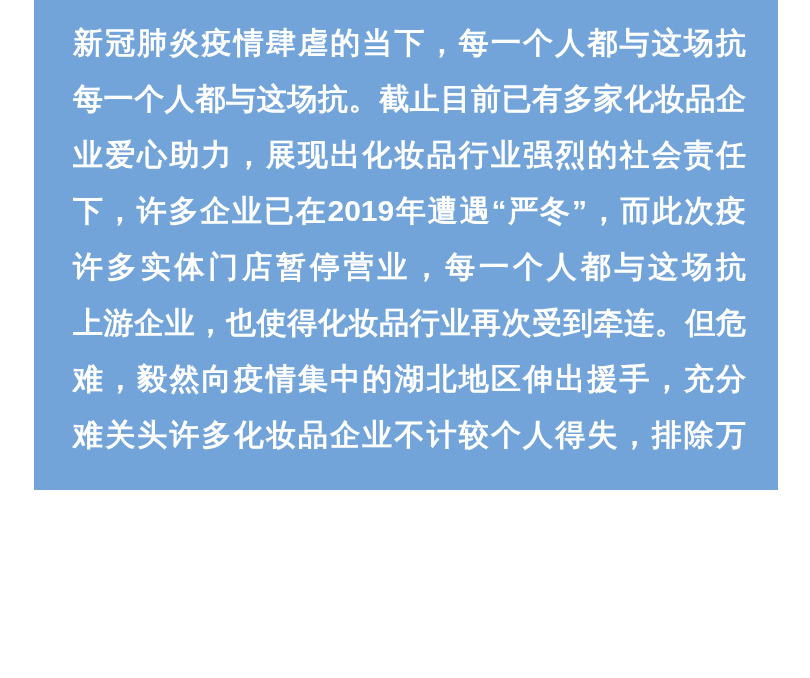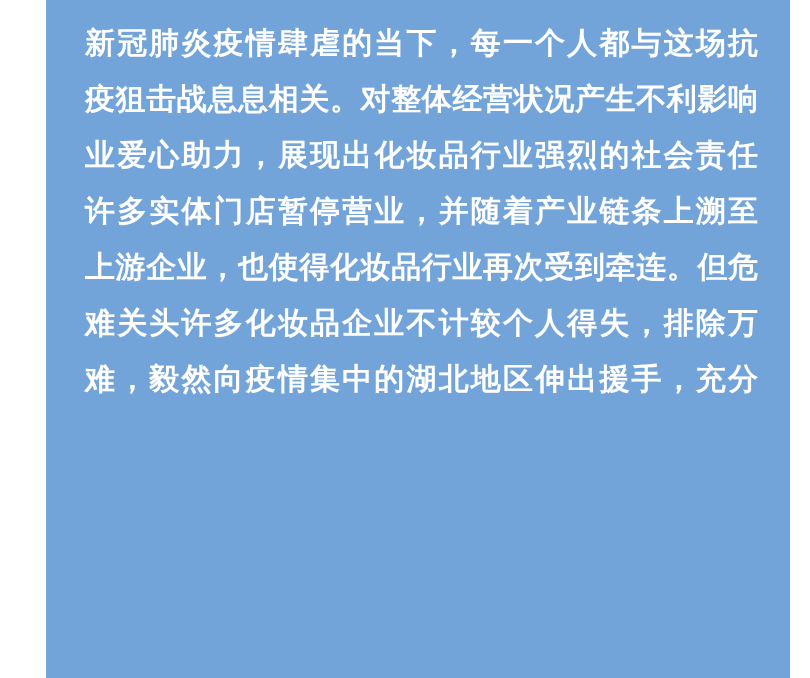--- a/index.html
+++ b/index.html
@@ -9,24 +9,24 @@
   body {
     width: 810px;
     height: 678px;
     background: #ffffff;
     overflow: hidden;
     font-family: "Liberation Sans", "DejaVu Sans", sans-serif;
     position: relative;
   }
   .panel {
     position: absolute;
-    left: 46px;
+    left: 34px;
     top: 0;
     width: 744px;
-    height: 678px;
+    height: 490px;
     background: #72a4d9;
   }
   .text-block {
     box-sizing: border-box;
     padding: 15px 32px 0 39px;
     color: #ffffff;
     font-size: 30px;
     line-height: 56px;
     font-weight: 700;
   }
@@ -40,20 +40,21 @@
   .line.last {
     text-align-last: left;
   }
 </style>
 </head>
 <body>
 
 <div class="panel">
   <div class="text-block">
     <div class="line">新冠肺炎疫情肆虐的当下，每一个人都与这场抗</div>
-    <div class="line">疫狙击战息息相关。对整体经营状况产生不利影响</div>
+    <div class="line">每一个人都与这场抗。截止目前已有多家化妆品企</div>
     <div class="line">业爱心助力，展现出化妆品行业强烈的社会责任</div>
-    <div class="line">许多实体门店暂停营业，并随着产业链条上溯至</div>
+    <div class="line">下，许多企业已在2019年遭遇“严冬”，而此次疫</div>
+    <div class="line">许多实体门店暂停营业，每一个人都与这场抗</div>
     <div class="line">上游企业，也使得化妆品行业再次受到牵连。但危</div>
+    <div class="line">难，毅然向疫情集中的湖北地区伸出援手，充分</div>
     <div class="line">难关头许多化妆品企业不计较个人得失，排除万</div>
-    <div class="line">难，毅然向疫情集中的湖北地区伸出援手，充分</div>
   </div>
 </div>
 
 </body></html>

